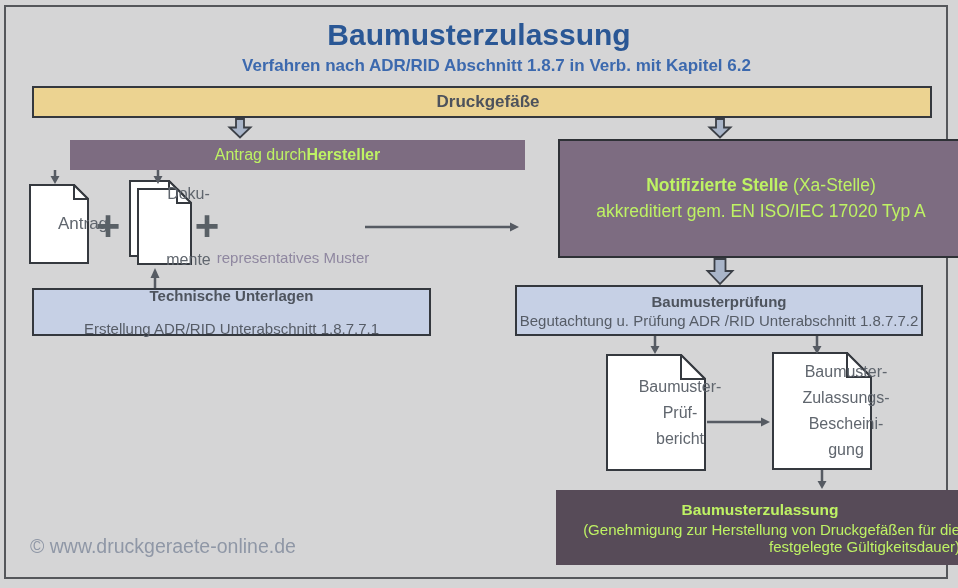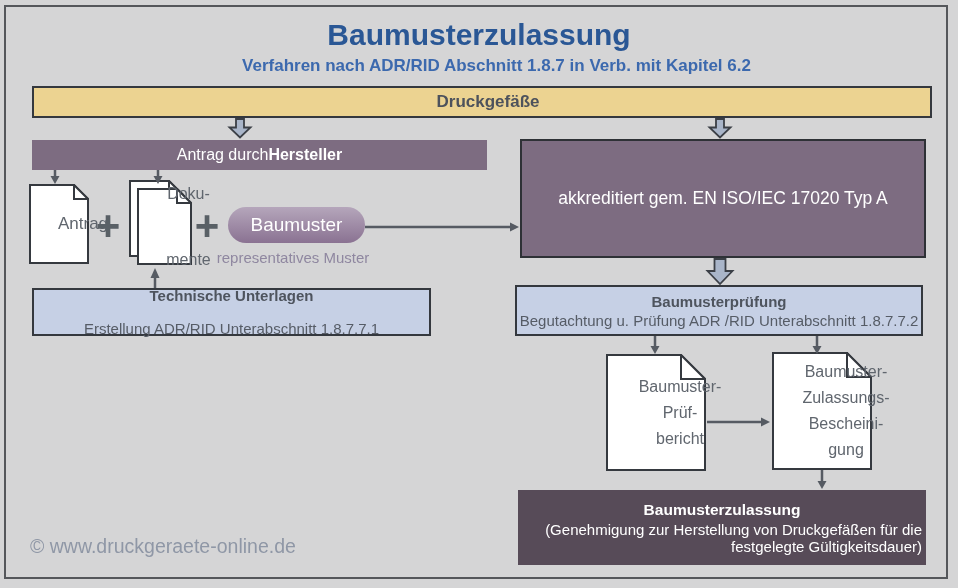--- a/index.html
+++ b/index.html
@@ -20,21 +20,21 @@
     position:absolute; left:0; right:0; top:56px; text-align:center;
     font-size:17px; font-weight:600; color:#3c69ae; white-space:nowrap;padding-left:35px;
   }
   .banner {
     position:absolute; left:32px; top:86px; width:900px; height:32px;
     background:#ecd391; border:2px solid #34383e; box-sizing:border-box;
     display:flex; align-items:center; justify-content:center;
     font-size:17px; font-weight:bold; color:#4d525c;padding-left:12px;
   }
   .purple-box {
-    position:absolute; background:#7d6c81; color:#ffffff; box-sizing:border-box;
+    position:absolute; background:#7d6c81; color:#bef264; box-sizing:border-box;margin-left:38px;
   }
   .app-header {
     left:32px; top:140px; width:455px; height:30px;
     display:flex; align-items:center; justify-content:center;
     font-size:16px; white-space:nowrap;
   }
   .notified {
     left:520px; top:139px; width:406px; height:119px;
     border:2px solid #2e3136;
     display:flex; flex-direction:column; align-items:center; justify-content:center;
@@ -134,29 +134,31 @@
       <polygon points="40,1 40,15 54,15" fill="#ffffff" stroke="#35393f" stroke-width="2"></polygon>
     </svg>
     <div class="doc-label small" style="left:8px; top:8px;gap:45px;">
       <div>Doku-</div>
       <div>mente</div>
     </div>
   </div>
 
   <div class="plus" style="left:190px; top:203px;">+</div>
 
-  <div class="pill">Baumuster</div>
   <div class="pill-caption">representatives Muster</div>
 
   <div class="blue-box tech-box">
     <div class="bb-title">Technische Unterlagen</div>
     <div class="bb-body">Erstellung ADR/RID Unterabschnitt 1.8.7.7.1</div>
   </div>
 
   <div class="purple-box notified">
+    <div>
+      <span class="bold">Notifizierte Stelle</span><span> (Xa-Stelle)</span>
+    </div>
     <div>akkreditiert gem. EN ISO/IEC 17020 Typ A</div>
   </div>
 
   <div class="blue-box pruef-box">
     <div class="bb-title">Baumusterprüfung</div>
     <div class="bb-body">Begutachtung u. Prüfung ADR /RID Unterabschnitt 1.8.7.7.2</div>
   </div>
 
   <div class="doc" style="left:606px; top:354px; width:100px; height:117px;">
     <svg width="100" height="117" viewBox="0 0 100 117">

